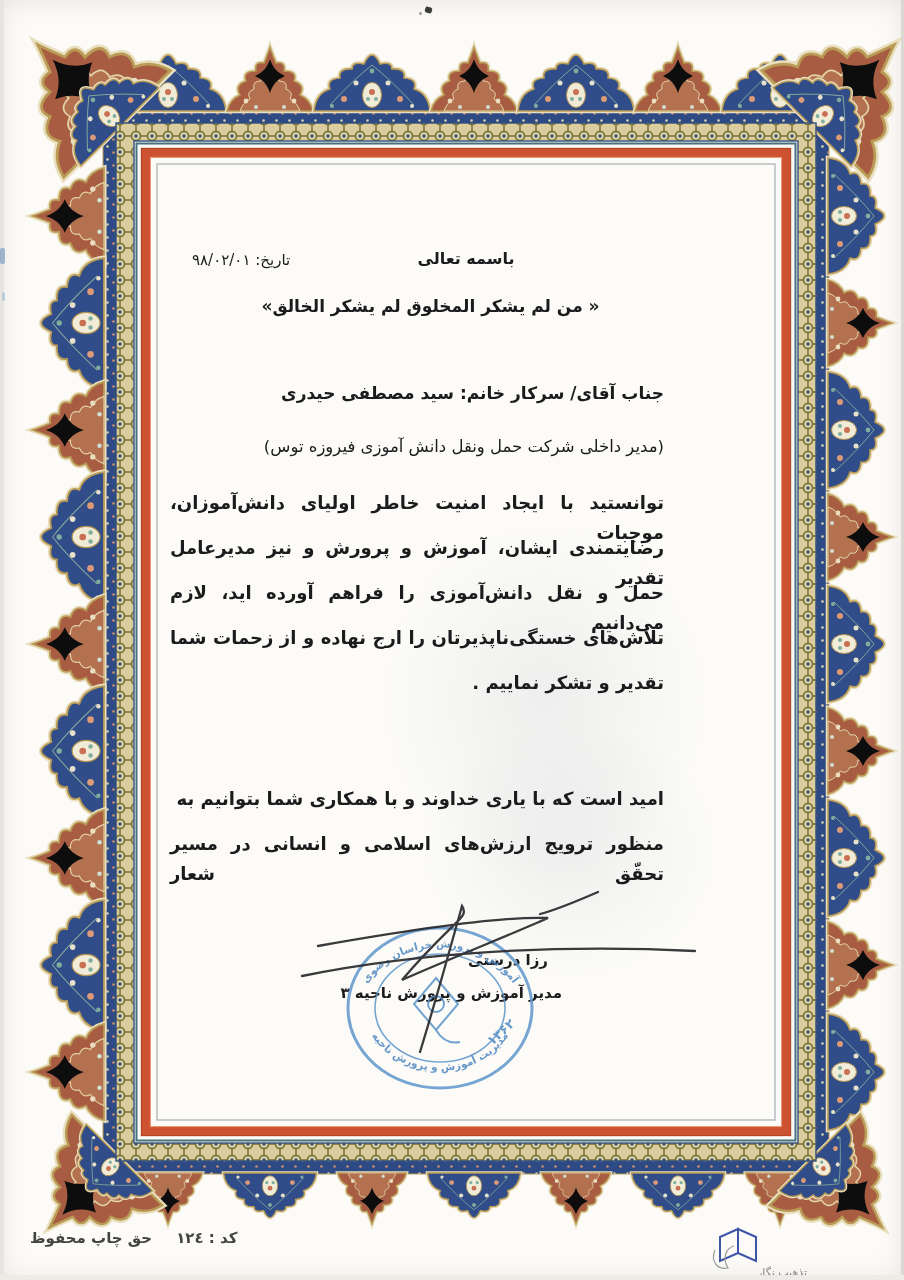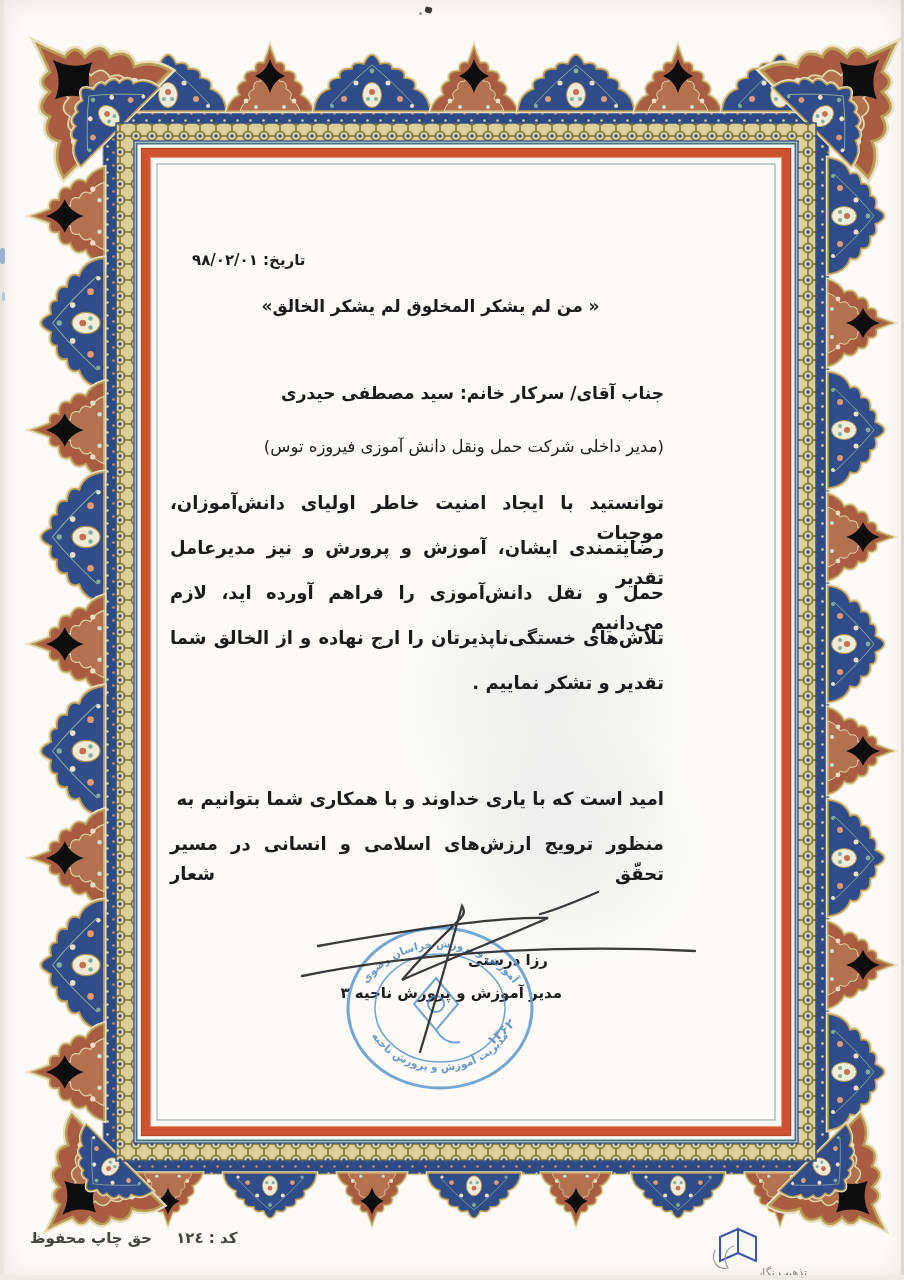--- a/index.html
+++ b/index.html
@@ -6,21 +6,21 @@
   .page{position:relative;width:904px;height:1280px;background:#fcfbf8;overflow:hidden;
         font-family:"DejaVu Sans",sans-serif;}
   .page:after{content:"";position:absolute;inset:0;pointer-events:none;
         box-shadow:inset 0 0 26px rgba(120,118,110,.18);}
   svg{position:absolute;left:0;top:0;}
   #border-svg{z-index:1;}
   #overlay-svg{z-index:4;pointer-events:none;}
   .content{position:absolute;inset:0;z-index:3;direction:rtl;color:#1b1b1e;}
   .abs{position:absolute;}
   .bismillah{left:150px;top:249px;width:632px;text-align:center;font-size:16px;font-weight:700;}
-  .dateline{left:192px;top:251px;font-size:15px;font-weight:700;}
+  .dateline{left:192px;top:251px;font-size:15px;font-weight:400;}
   .quote{left:150px;top:296px;width:561px;text-align:center;font-size:17px;font-weight:800;
          letter-spacing:.2px;}
   .recipient{right:240px;top:383px;font-size:17px;font-weight:800;}
   .role{right:240px;top:437px;font-size:16.5px;font-weight:400;}
   .para{left:170px;width:494px;font-size:18px;font-weight:700;}
   .para .ln{height:45px;line-height:30px;}
   .jl{text-align:justify;text-align-last:justify;}
   .rl{text-align:right;text-align-last:right;}
   #para1{top:488px;}
   #para2{top:784px;}
@@ -162,30 +162,31 @@
       <rect x="150.5" y="157.5" width="631" height="969" fill="none" stroke="#ec9672" stroke-width="1.2"></rect>
       <rect x="151" y="158" width="630" height="968" fill="#fcfbf7"></rect>
       <rect x="157" y="164" width="618" height="956" fill="none" stroke="#a6aeb4" stroke-width="1.2"></rect>
     </g>
   </svg>
 
   <div class="blotch b1"></div>
   <div class="blotch b2"></div>
 
   <div class="content">
+    <div class="abs bismillah">باسمه تعالی</div>
     <div class="abs dateline">تاریخ: ۹۸/۰۲/۰۱</div>
     <div class="abs quote">« من لم یشکر المخلوق لم یشکر الخالق»</div>
     <div class="abs recipient">جناب آقای/ سرکار خانم: سید مصطفی حیدری</div>
     <div class="abs role">(مدیر داخلی شرکت حمل ونقل دانش آموزی فیروزه توس)</div>
 
     <div class="abs para" id="para1">
       <div class="ln jl">توانستید با ایجاد امنیت خاطر اولیای دانش‌آموزان، موجبات</div>
       <div class="ln jl">رضایتمندی ایشان، آموزش و پرورش و نیز مدیرعامل تقدیر</div>
       <div class="ln jl">حمل و نقل دانش‌آموزی را فراهم آورده اید، لازم می‌دانیم</div>
-      <div class="ln jl">تلاش‌های خستگی‌ناپذیرتان را ارج نهاده و از الخالق شما</div>
+      <div class="ln jl">تلاش‌های خستگی‌ناپذیرتان را ارج نهاده و از زحمات شما</div>
       <div class="ln rl">تقدیر و تشکر نماییم .</div>
     </div>
 
     <div class="abs para" id="para2">
       <div class="ln rl">امید است که با یاری خداوند و  با همکاری شما بتوانیم به</div>
       <div class="ln jl">منظور ترویج ارزش‌های اسلامی و انسانی در مسیر تحقّق شعار</div>
     </div>
 
     <div class="abs signer-name">رزا درستی</div>
     <div class="abs signer-title">مدیر آموزش و پرورش ناحیه ۳</div>

